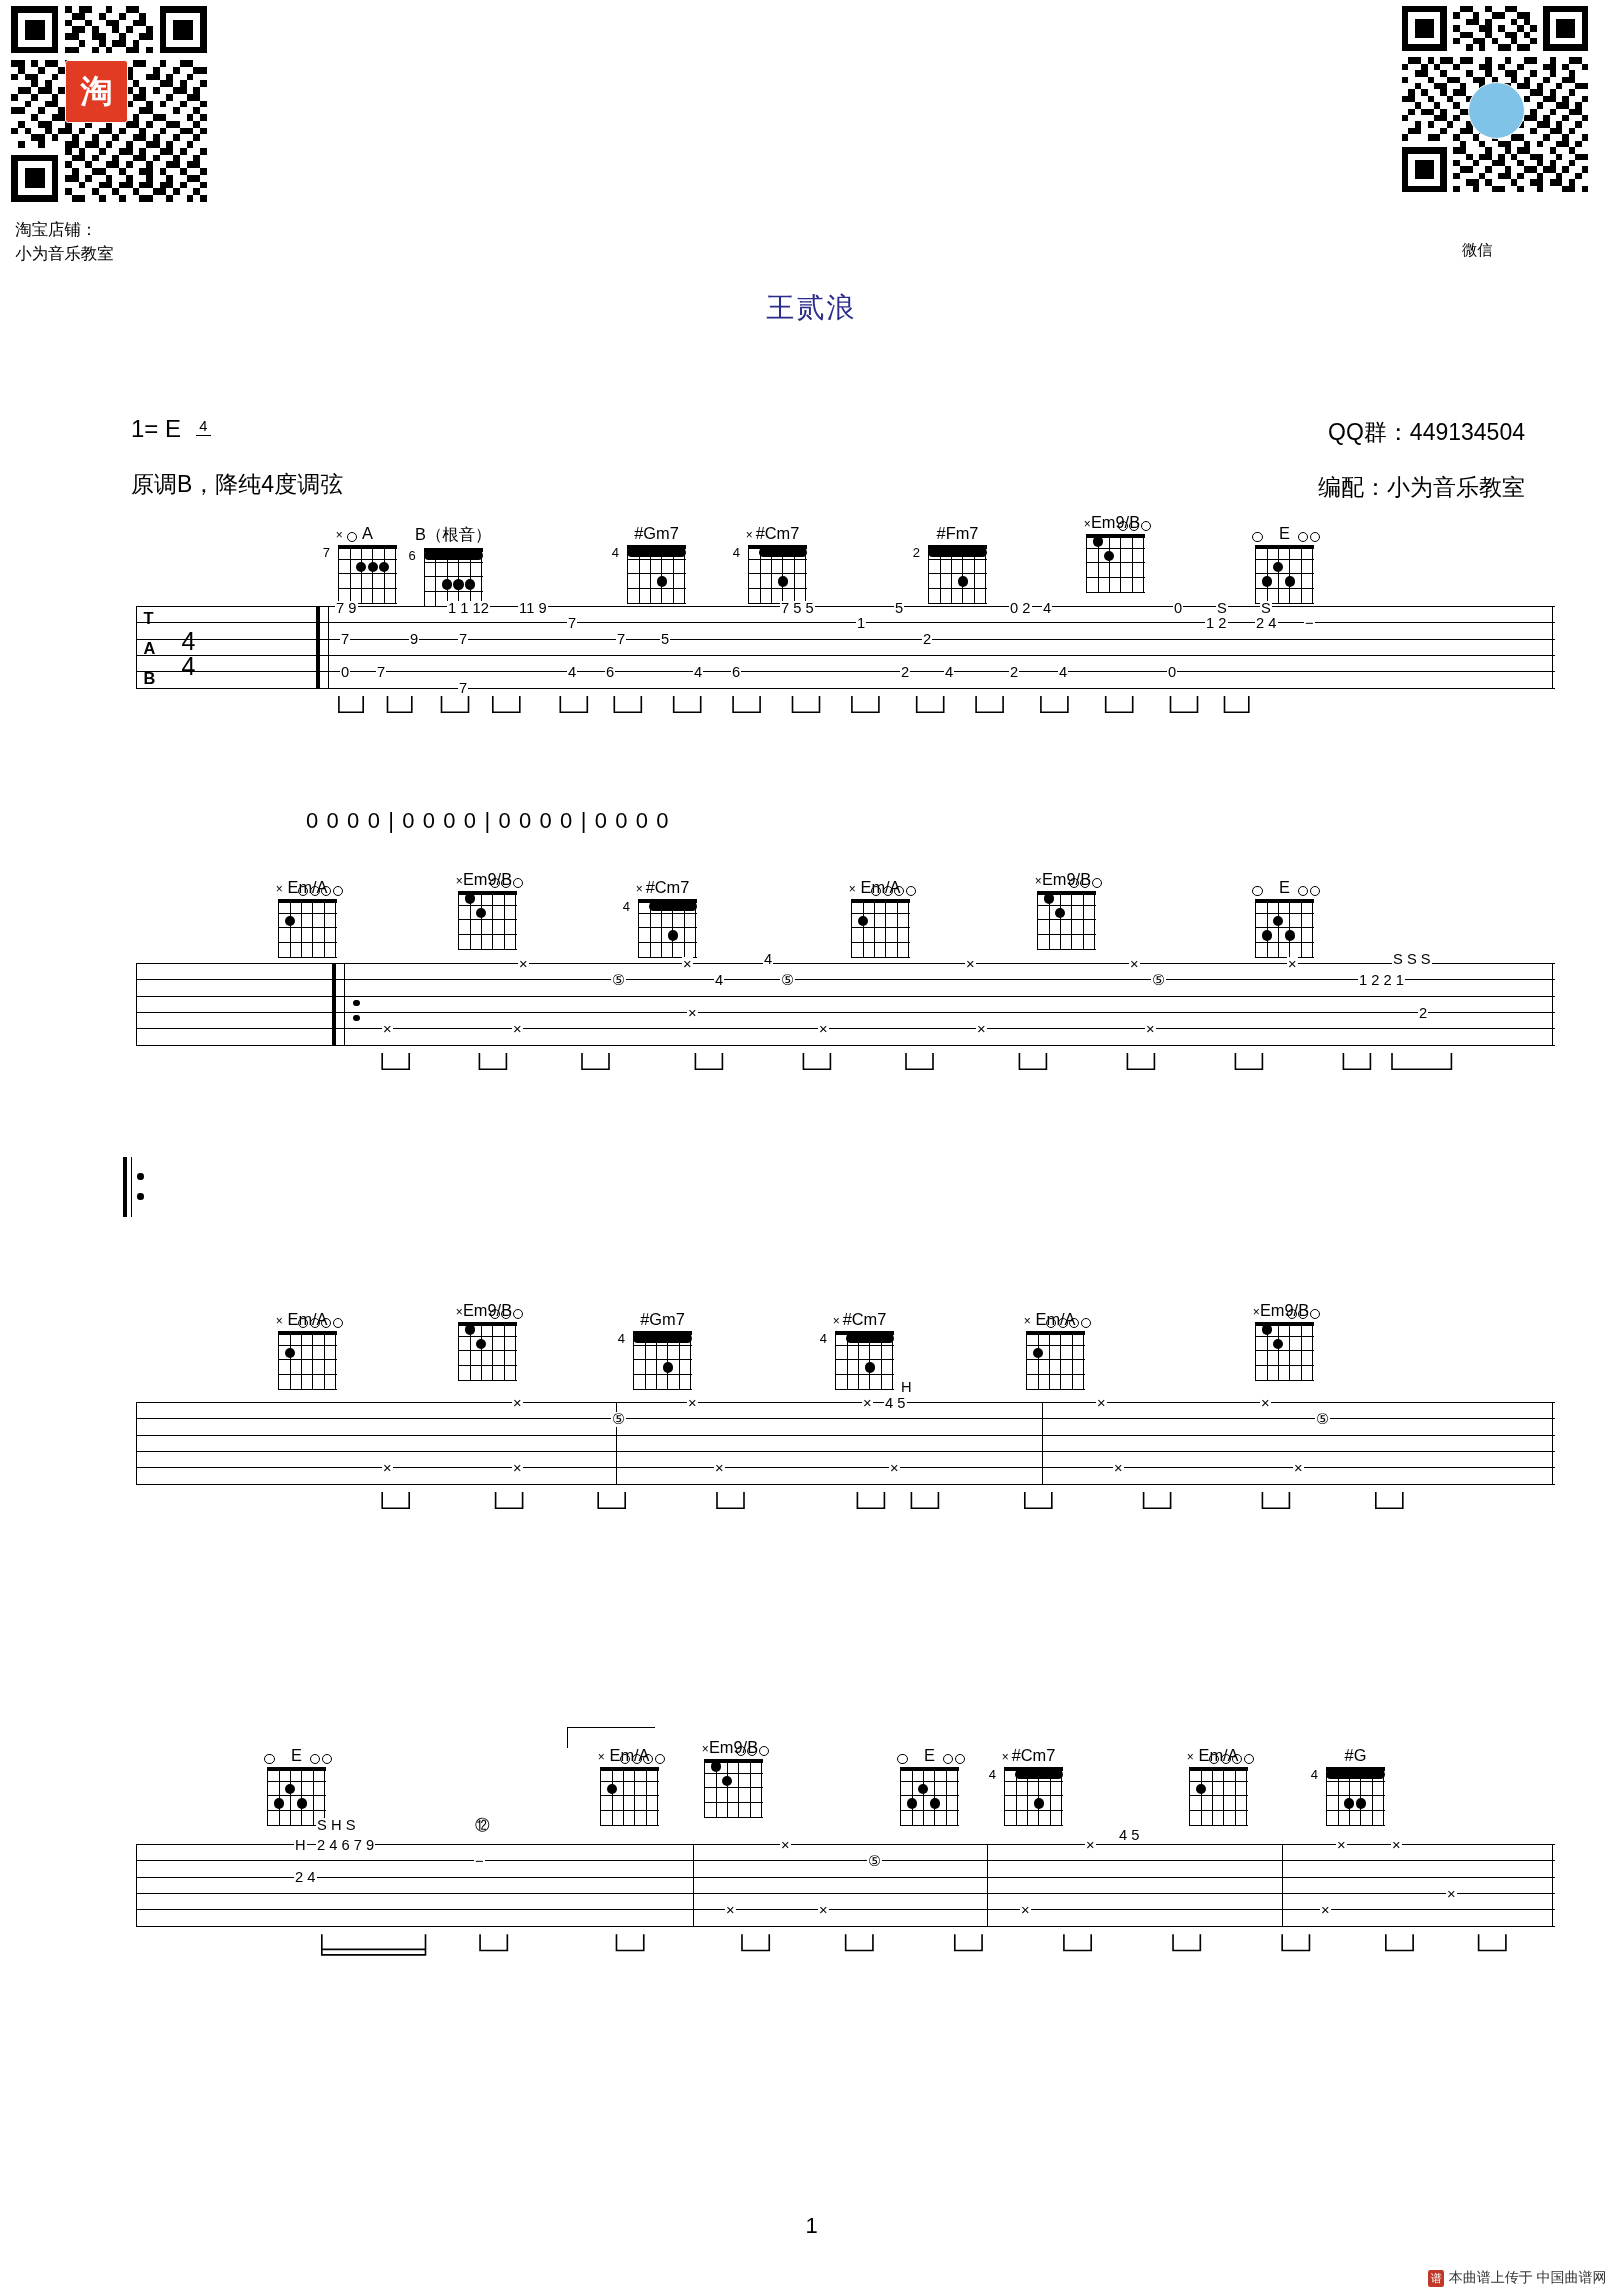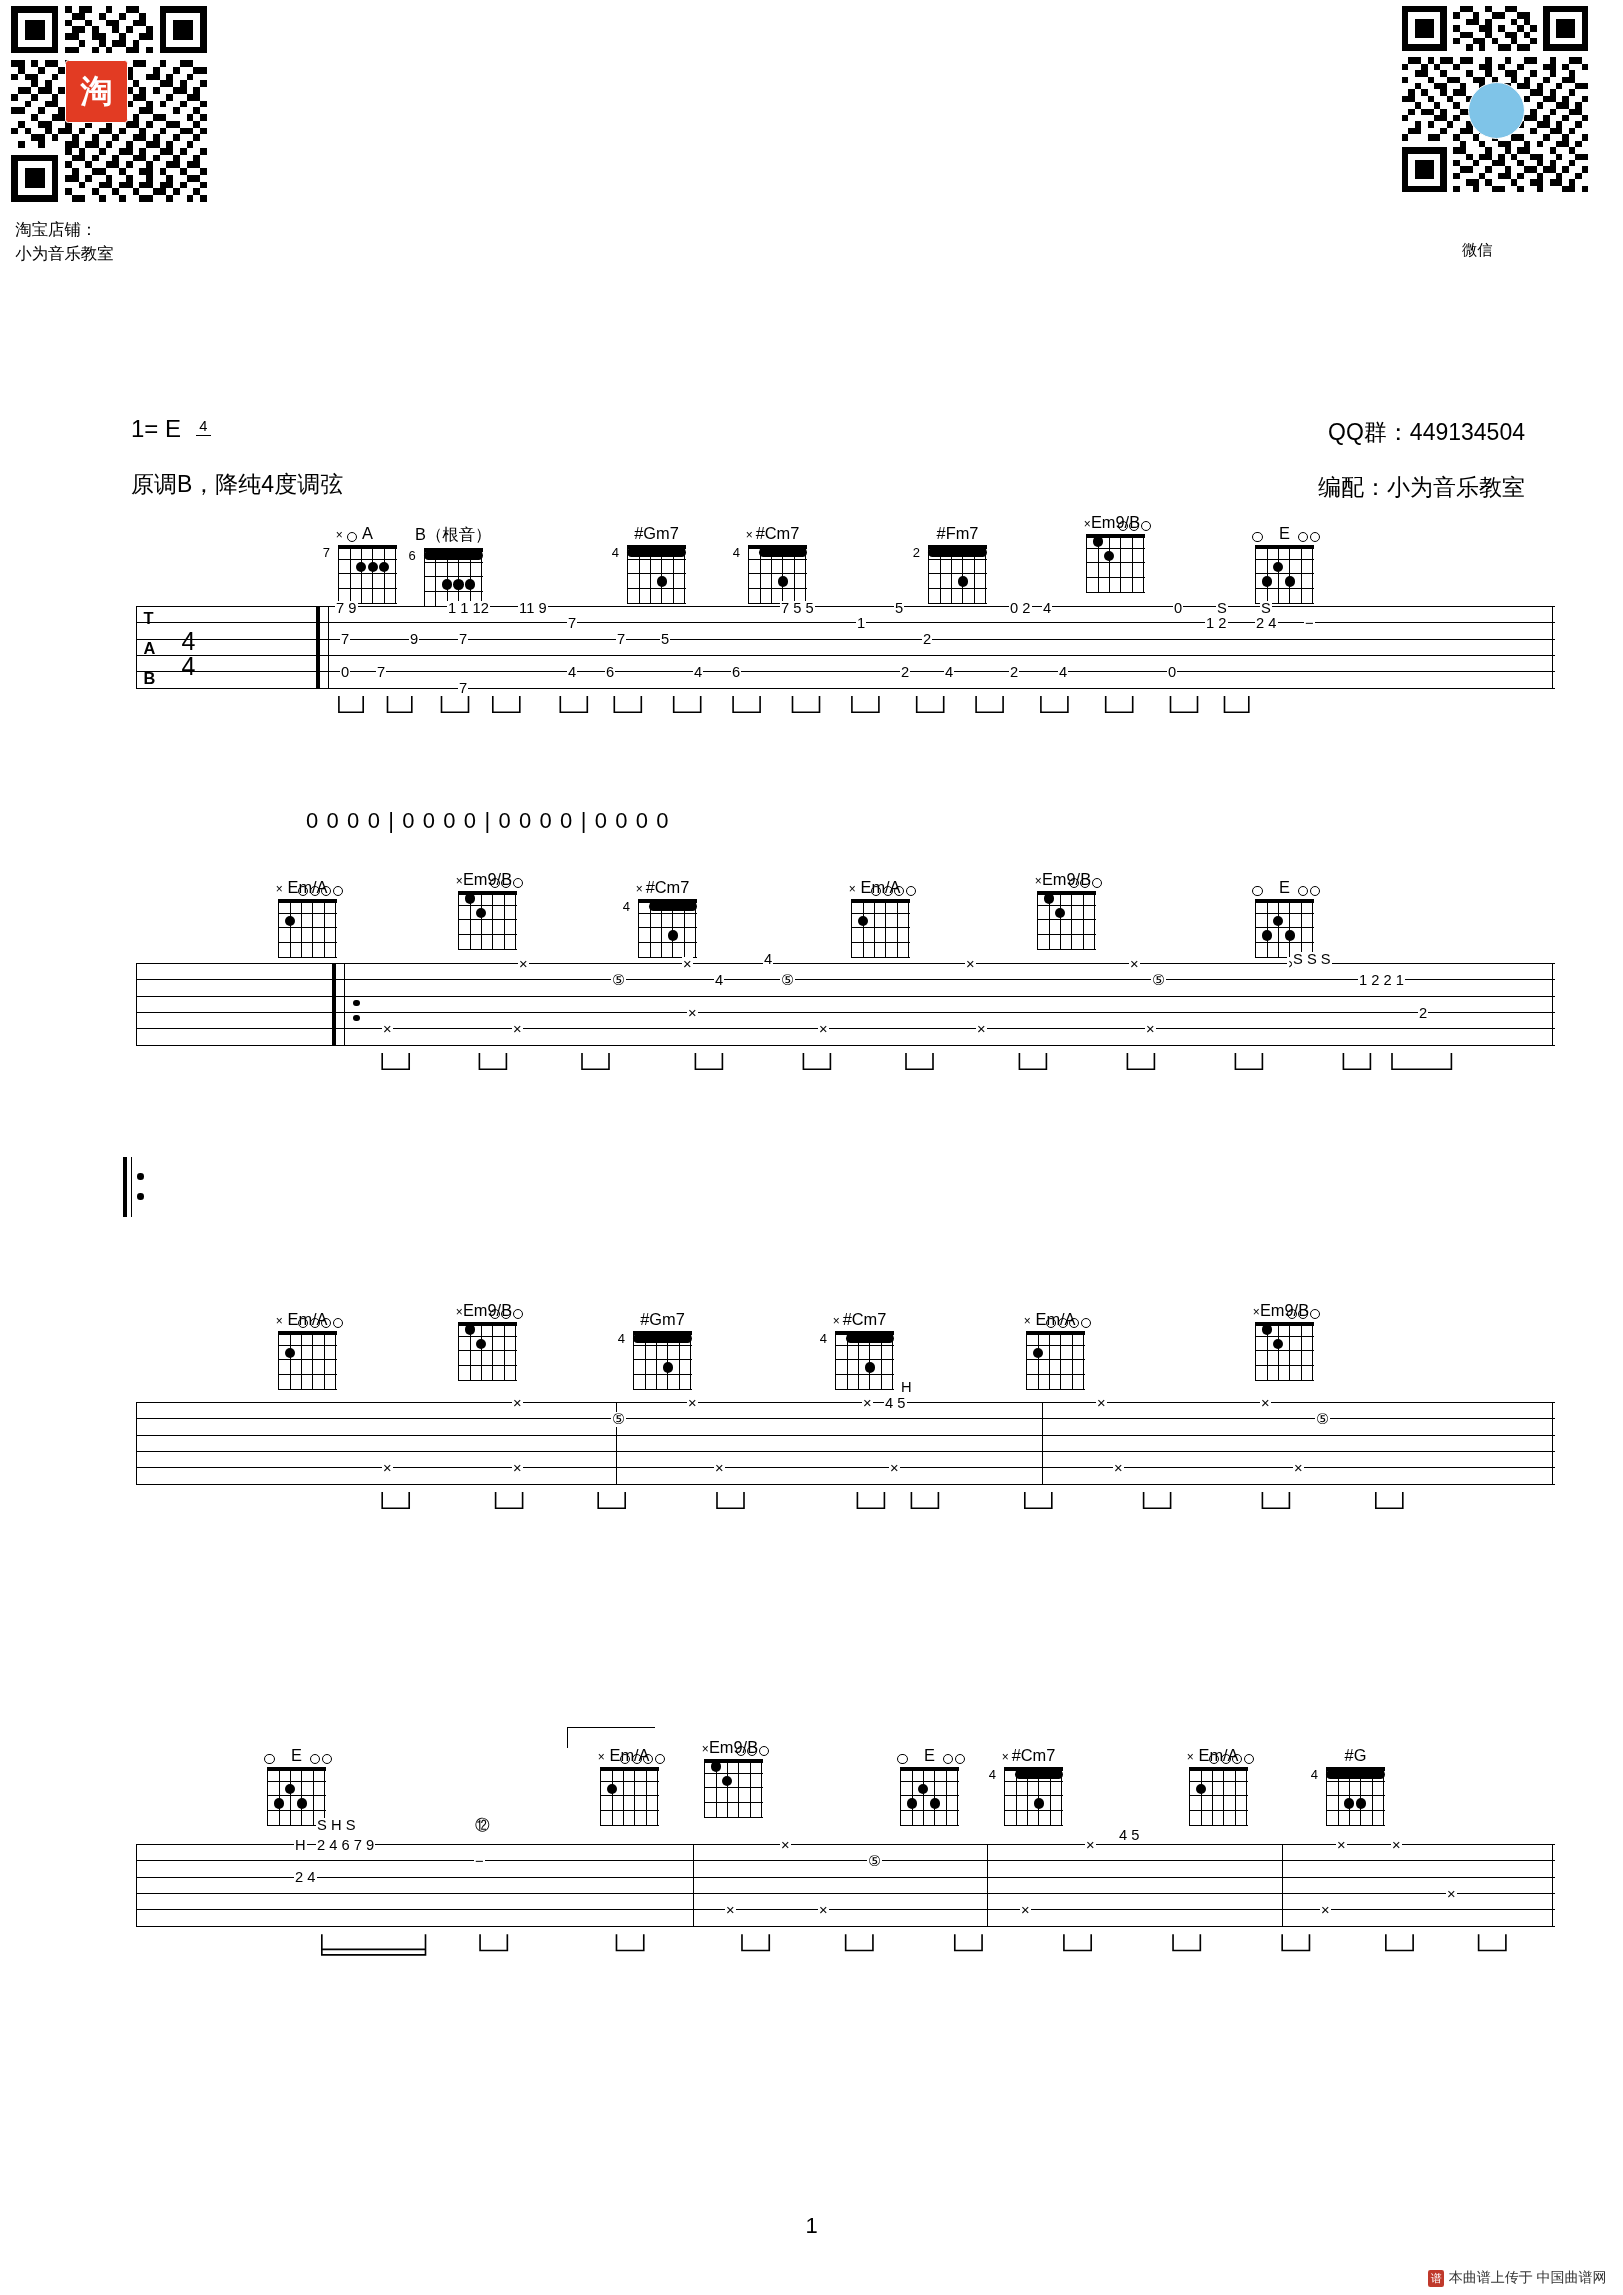--- a/index.html
+++ b/index.html
@@ -532,20 +532,21 @@
     </g>
   </svg>
   <div class="qr-logo qr-logo-tr"></div>
 
   <div class="qr-caption qr-cap-tl">
     <div>淘宝店铺：</div>
     <div>小为音乐教室</div>
   </div>
   <div class="qr-caption qr-cap-tr">微信</div>
 
+  <div class="song-artist">王贰浪</div>
 
   <div class="key-block">
     <div class="key-line">
       <span>1=</span>
       <span>E</span>
       <span class="frac">
         <span class="num">4</span>
         <span class="den">4</span>
       </span>
     </div>
@@ -948,21 +949,21 @@
       <div class="num" style="left:644px;top:9.8px;">⑤</div>
       <div class="num" style="left:627px;top:-11px;">4</div>
       <div class="num" style="left:551px;top:43px;">×</div>
       <div class="num" style="left:682px;top:59px;">×</div>
       <div class="num" style="left:829px;top:-6.5px;">×</div>
       <div class="num" style="left:840px;top:59px;">×</div>
       <div class="num" style="left:993px;top:-6.5px;">×</div>
       <div class="num" style="left:1015px;top:9.8px;">⑤</div>
       <div class="num" style="left:1009px;top:59px;">×</div>
       <div class="num" style="left:1151px;top:-6.5px;">×</div>
-      <div class="num" style="left:1156px;top:-11px;">S S S</div>
+      <div class="num" style="left:1256px;top:-11px;">S S S</div>
       <div class="num" style="left:1222px;top:9.8px;">1 2  2 1</div>
       <div class="num" style="left:1282px;top:43px;">2</div>
     </div>
     <div style="position:absolute;left:175px;top:90px;">
       <svg width="1244" height="27" viewBox="0 0 2280 50">
         <g stroke="#000" stroke-width="3" fill="none">
           <path d="M120,0 L120,30 L170,30 L170,0"></path>
           <path d="M300,0 L300,30 L350,30 L350,0"></path>
           <path d="M490,0 L490,30 L540,30 L540,0"></path>
           <path d="M700,0 L700,30 L750,30 L750,0"></path>

